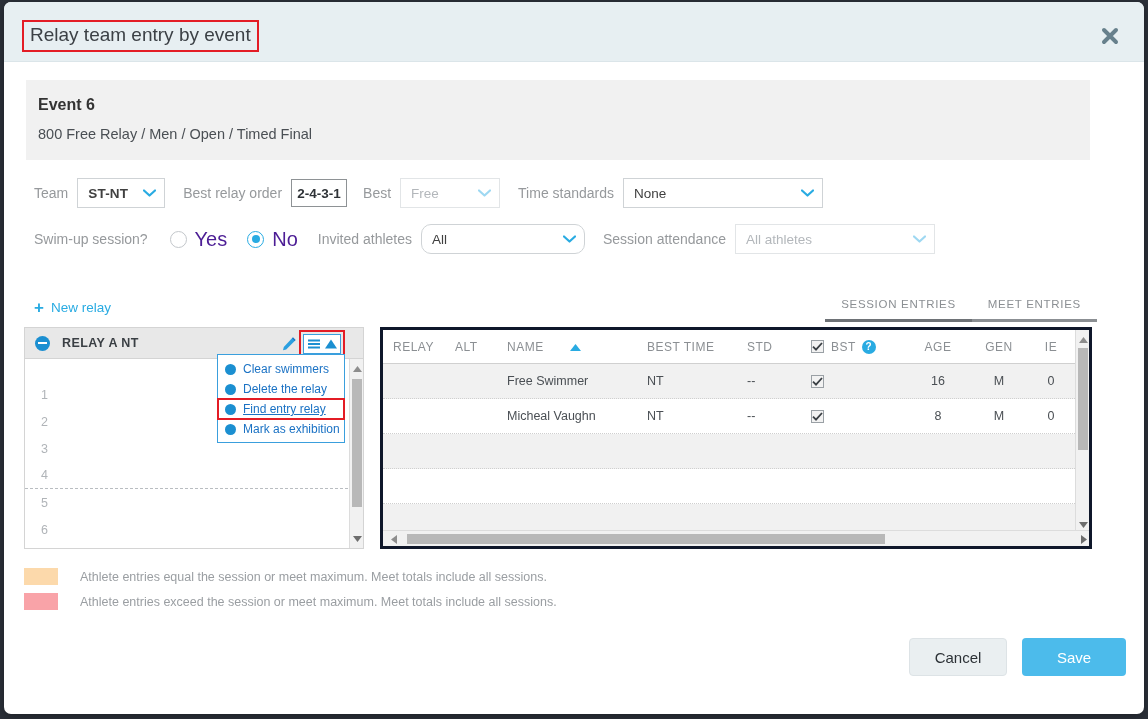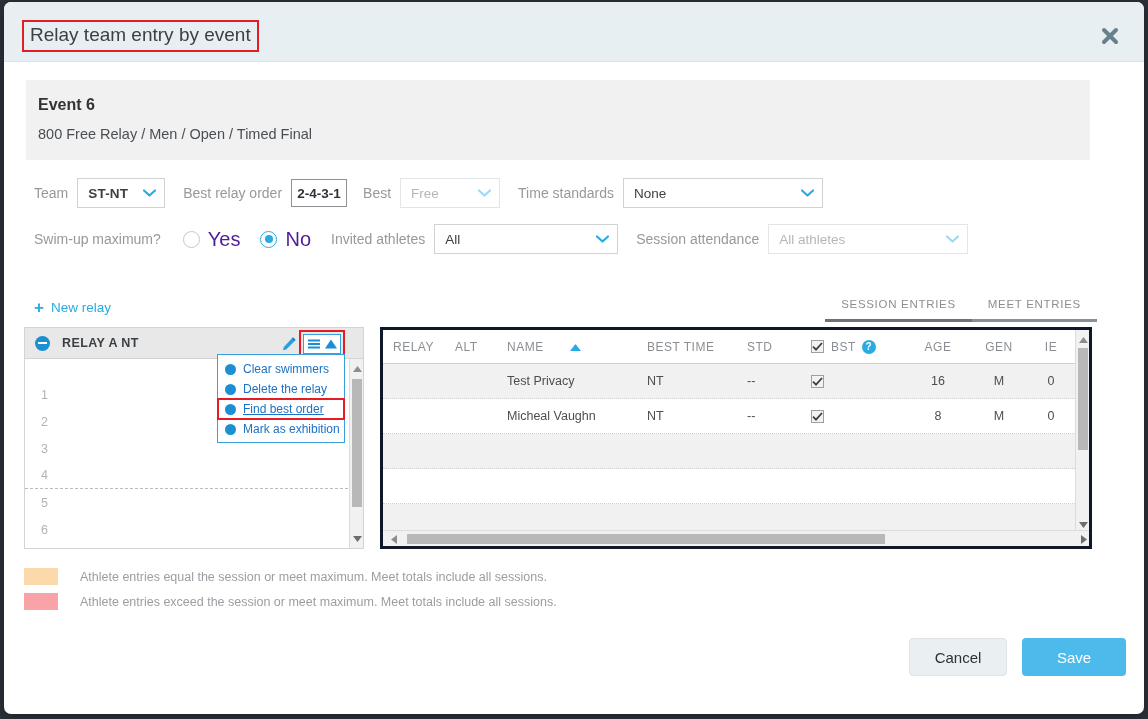--- a/index.html
+++ b/index.html
@@ -545,31 +545,31 @@
       <span>None</span>
       <span class="chev">
         <svg width="13" height="8" viewBox="0 0 13 8">
             <path d="M1 1.5 L6.5 6.5 L12 1.5" fill="none" stroke="#29abe2" stroke-width="2.2" stroke-linecap="round" stroke-linejoin="round"></path>
           </svg>
       </span>
     </div>
   </div>
 
   <div class="filter-row" id="filter-row-2">
-    <span class="flabel" style="margin-right:22px;">Swim-up maximum?</span>
+    <span class="flabel" style="margin-right:22px;">Swim-up session?</span>
     <span class="radio-wrap">
       <span class="radio"></span>
       <span class="radio-label">Yes</span>
     </span>
     <span class="radio-wrap">
       <span class="radio checked"></span>
       <span class="radio-label">No</span>
     </span>
     <span class="flabel">Invited athletes</span>
-    <div class="select-box" style="width:184px;">
+    <div class="select-box" style="width:164px;border-radius:10px;">
       <span>All</span>
       <span class="chev">
         <svg width="13" height="8" viewBox="0 0 13 8">
             <path d="M1 1.5 L6.5 6.5 L12 1.5" fill="none" stroke="#29abe2" stroke-width="2.2" stroke-linecap="round" stroke-linejoin="round"></path>
           </svg>
       </span>
     </div>
     <span class="flabel">Session attendance</span>
     <div class="select-box disabled" style="width:200px;">
       <span>All athletes</span>
@@ -649,21 +649,21 @@
     <div class="menu-item">
       <span class="bullet"></span>
       <span class="mtext">Clear swimmers</span>
     </div>
     <div class="menu-item">
       <span class="bullet"></span>
       <span class="mtext">Delete the relay</span>
     </div>
     <div class="menu-item highlight">
       <span class="bullet"></span>
-      <span class="mtext">Find best order</span>
+      <span class="mtext">Find entry relay</span>
     </div>
     <div class="menu-item">
       <span class="bullet"></span>
       <span class="mtext">Mark as exhibition</span>
     </div>
   </div>
 
   <div id="entries-tabs">
     <div class="etab active">SESSION ENTRIES</div>
     <div class="etab">MEET ENTRIES</div>
@@ -693,21 +693,21 @@
         <span class="help-icon">?</span>
       </span>
       <span class="th c-age">AGE</span>
       <span class="th c-gen">GEN</span>
       <span class="th c-ie">IE</span>
     </div>
 
     <div class="trow shaded">
       <span class="td c-relay"></span>
       <span class="td c-alt"></span>
-      <span class="td c-name">Test Privacy</span>
+      <span class="td c-name">Free Swimmer</span>
       <span class="td c-best">NT</span>
       <span class="td c-std">--</span>
       <span class="td c-bst">
         <span class="chk">
           <svg width="11" height="9" viewBox="0 0 11 9">
               <path d="M1 4.6 L4 7.6 L10 1" fill="none" stroke="#3a3f44" stroke-width="1.8"></path>
             </svg>
         </span>
       </span>
       <span class="td c-age">16</span>

